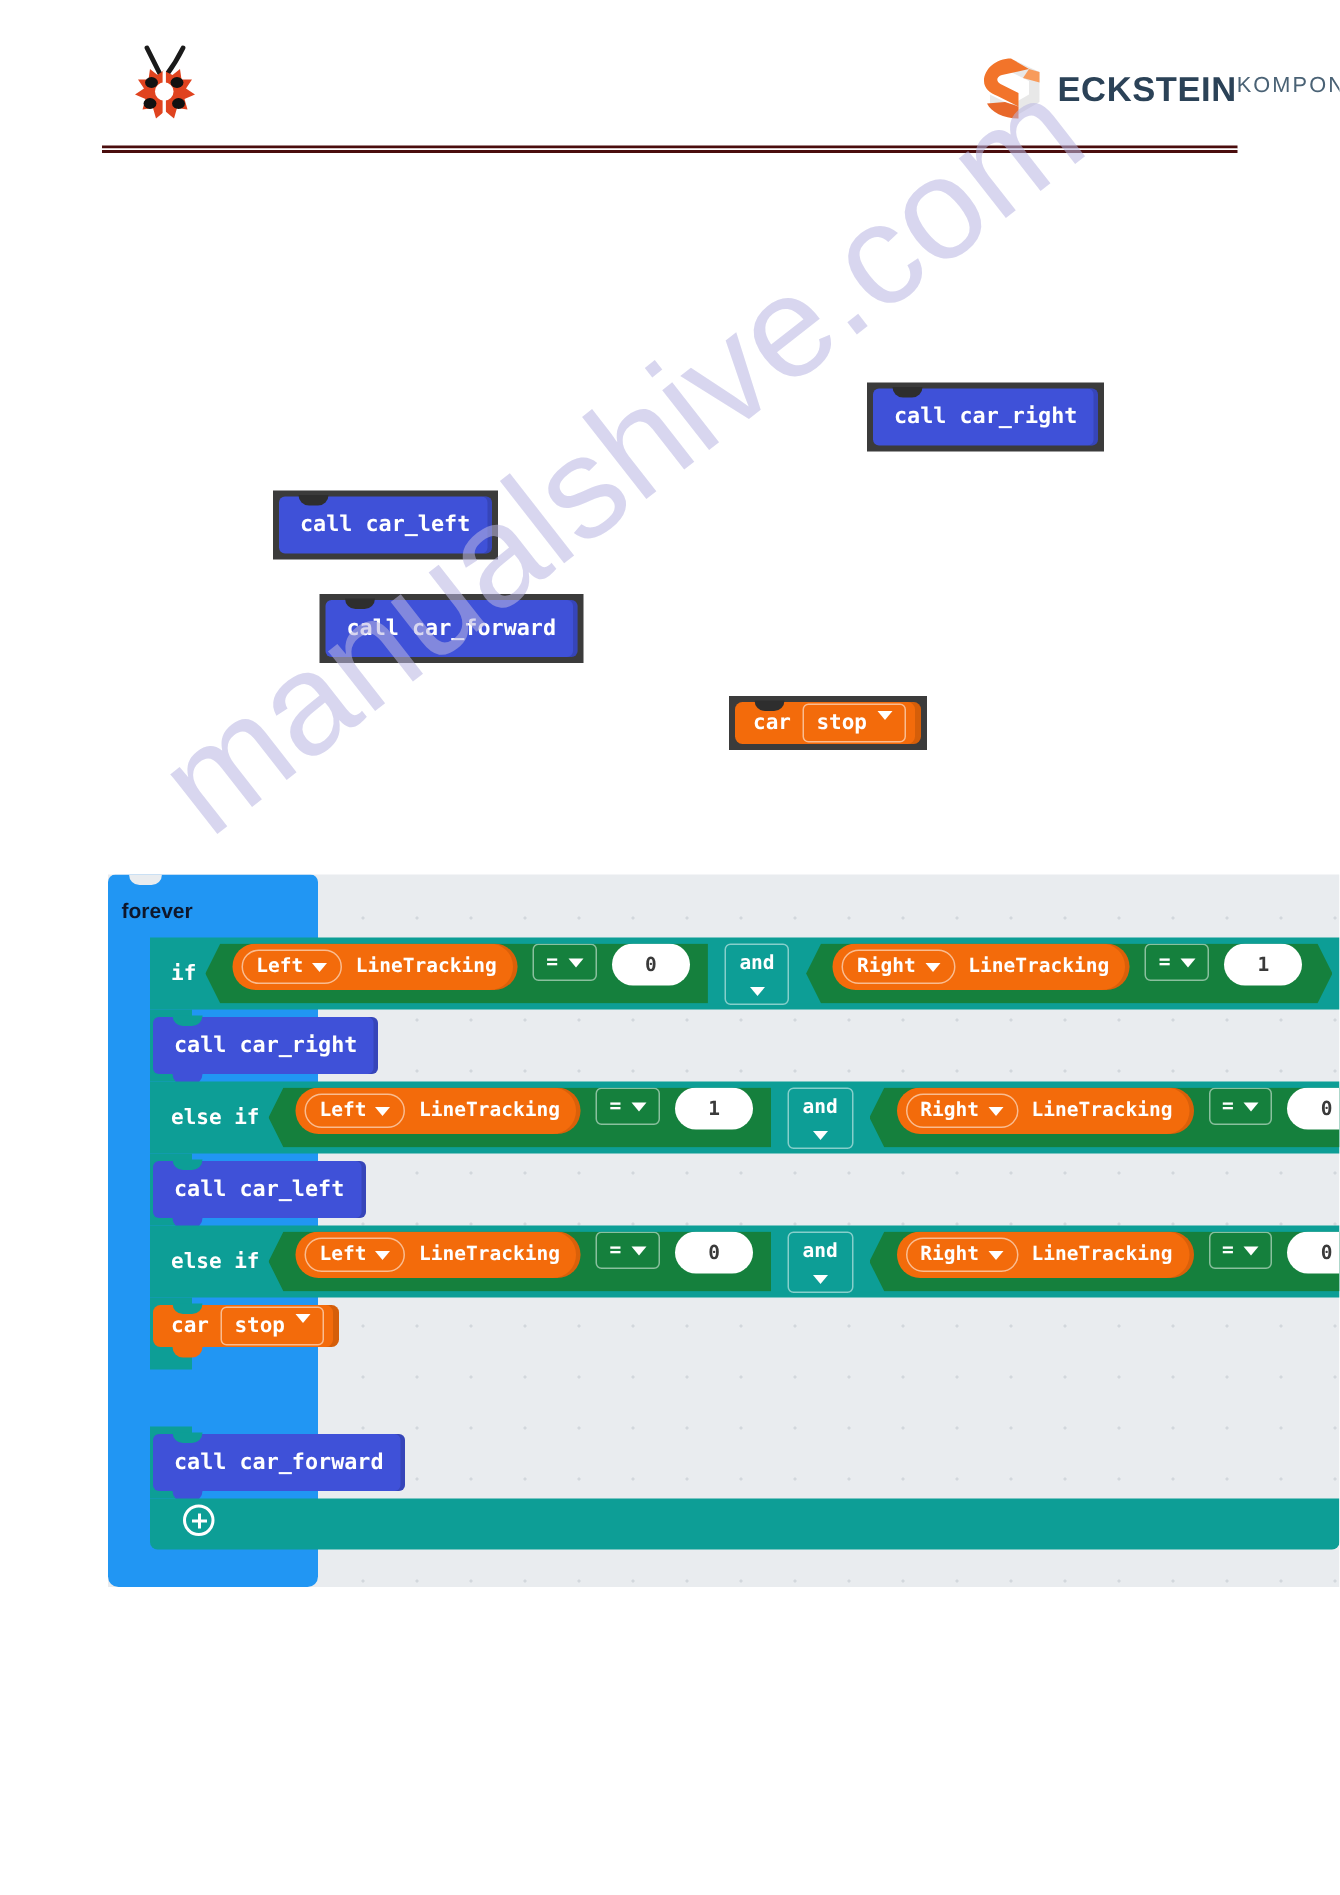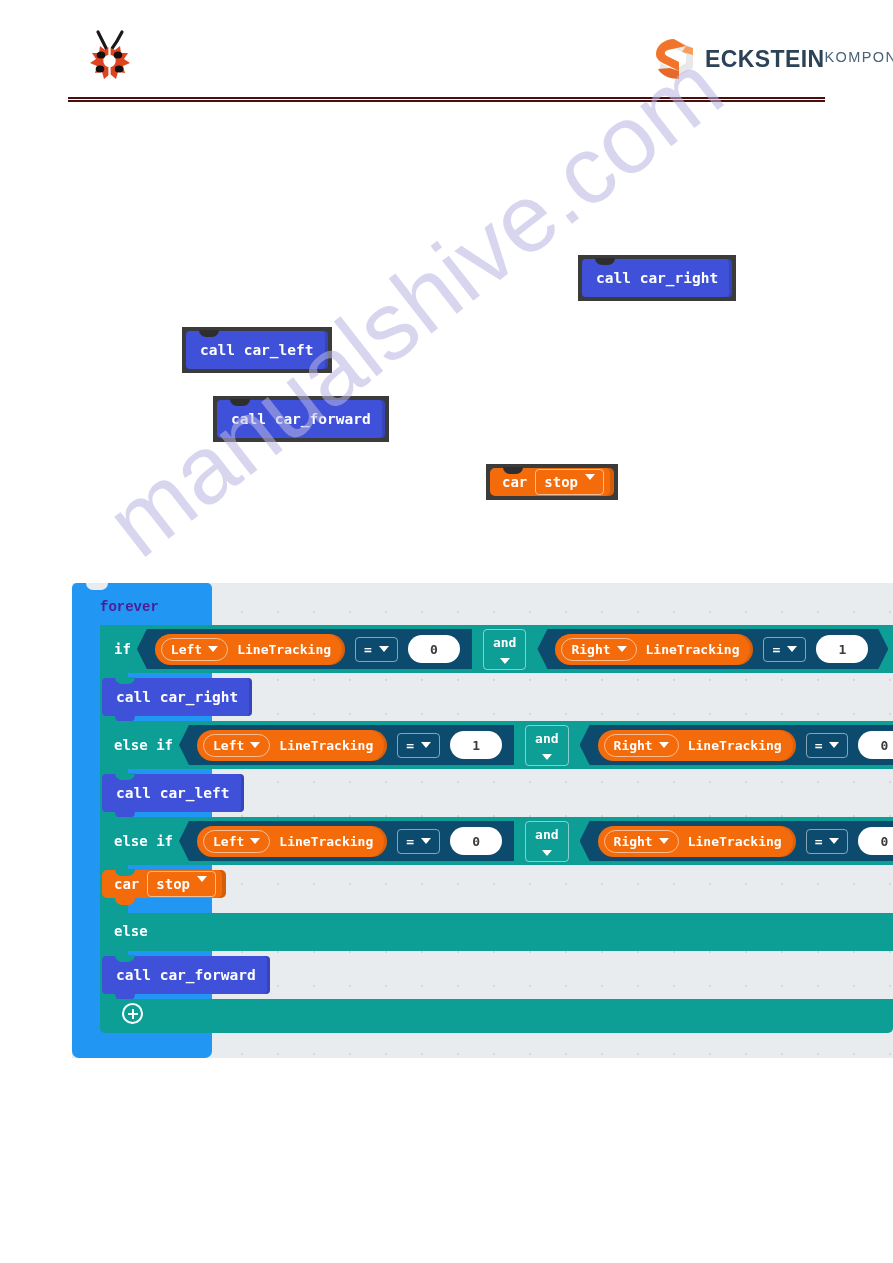--- a/index.html
+++ b/index.html
@@ -207,25 +207,25 @@
   #forever-block {
     position: absolute;
     left: 0; top: 0;
     width: 140px;
     height: 475px;
     background: #2196f3;
     border-radius: 5px 5px 7px 7px;
   }
   #forever-label {
     position: absolute;
-    left: 28px; top: 16px;
-    font-family: Liberation Mono, monospace;
+    left: 9px; top: 16px;
+    font-family: Liberation Sans, sans-serif;
     font-weight: bold;
     font-size: 14px;
-    color: #4c1d95;
+    color: #0f172a;
   }
   #forever-notch {
     position: absolute;
     left: 14px; top: 0;
     width: 22px; height: 7px;
     background: #e9ecef;
     border-radius: 0 0 8px 8px;
   }
 
   
@@ -253,23 +253,23 @@
   .kw {
     font-family: "DejaVu Sans Mono", monospace;
     font-weight: bold;
     font-size: 14px;
     color: #ffffff;
     flex: 0 0 auto;
   }
   .hex-wrap {
     position: relative;
     display: flex;
-    align-items: center;
+    align-items: flex-start;
     height: 40px;
-    background: #0c4a6e;
+    background: #15803d;
     clip-path: polygon(10px 0, 100% 0, 100% 100%, 10px 100%, 0 50%);
     padding: 0 12px 0 18px;
     gap: 10px;
     margin: 0 6px;
   }
   .hex-wrap.right-point {
     clip-path: polygon(10px 0, calc(100% - 10px) 0, 100% 50%, calc(100% - 10px) 100%, 10px 100%, 0 50%);
     padding-right: 20px;
   }
   .sensor-pill {
@@ -623,23 +623,20 @@
         <div class="car-blk in-slot">
           <span>car</span>
           <span class="dropdown-field">
             <span>stop</span>
             <span class="caret"></span>
           </span>
         </div>
       </div>
     </div>
 
-    <div id="else-bar" style="top:288px;">
-      <span id="else-label">else</span>
-    </div>
 
     <div class="slot-row" style="top:326px;">
       <div class="slot-left-rail"></div>
       <div class="slot-canvas"></div>
       <div class="slot-child">
         <div class="call-blk in-slot">
           <span>call car_forward</span>
         </div>
       </div>
     </div>

